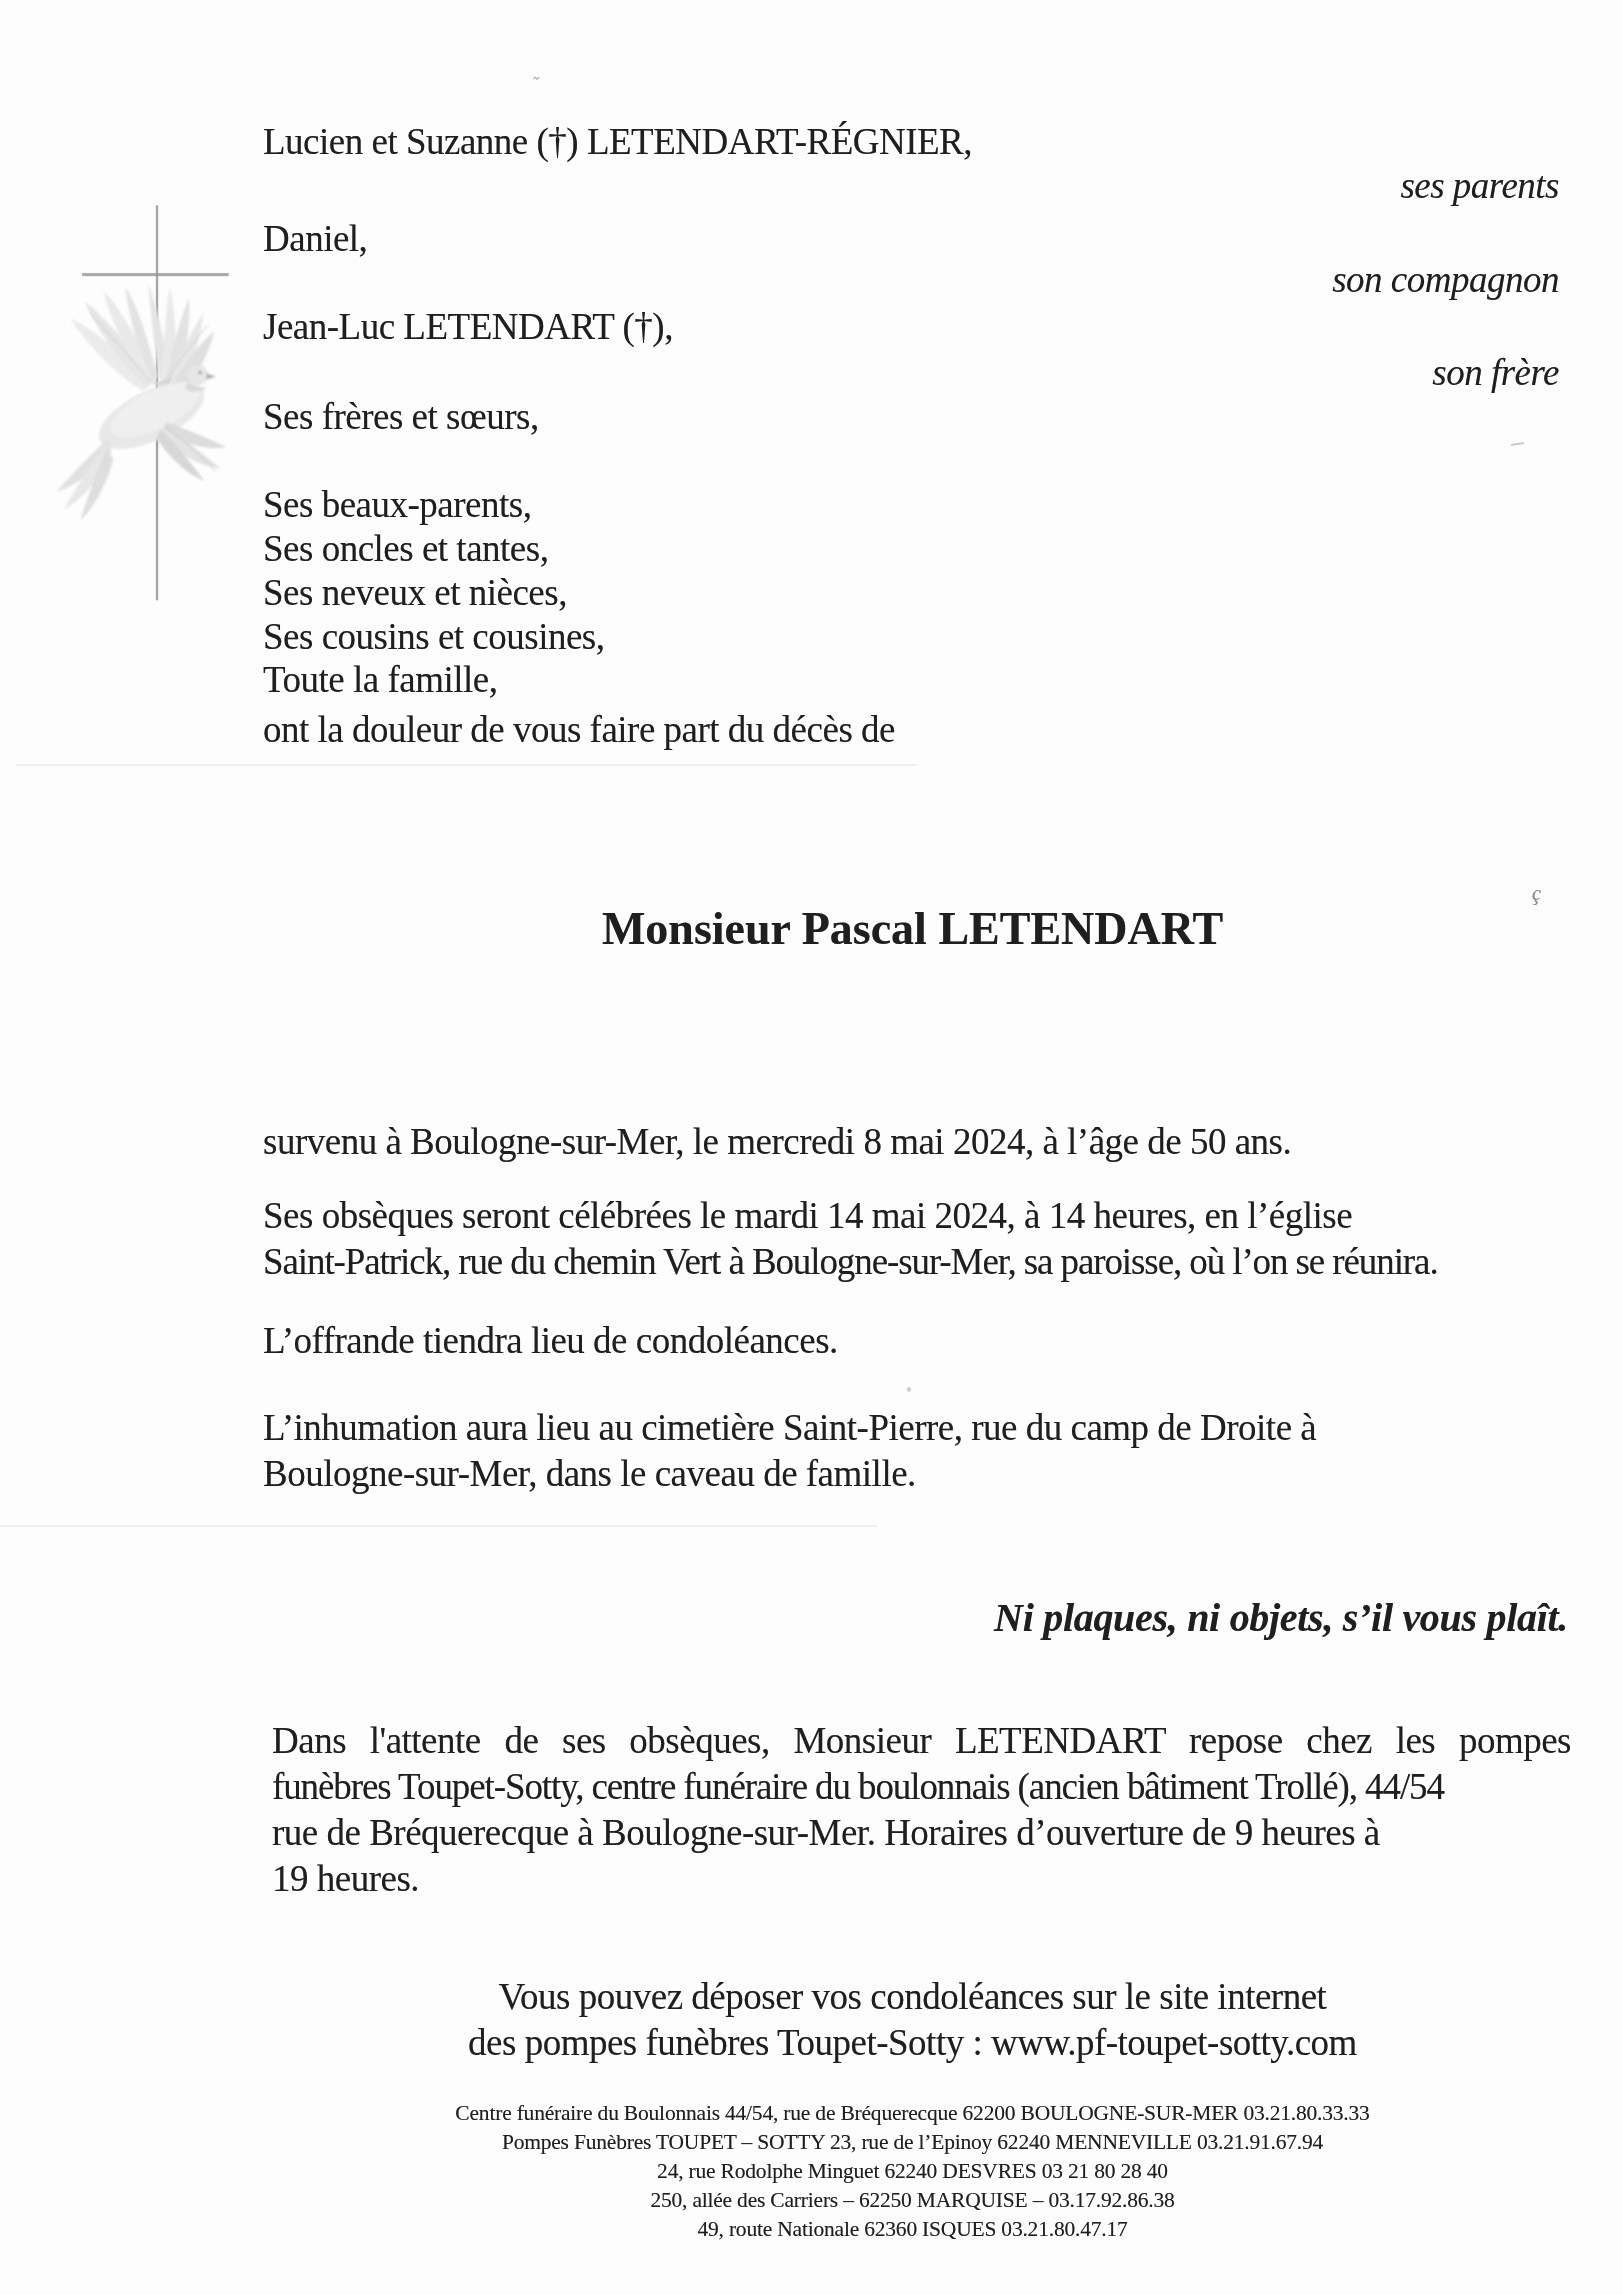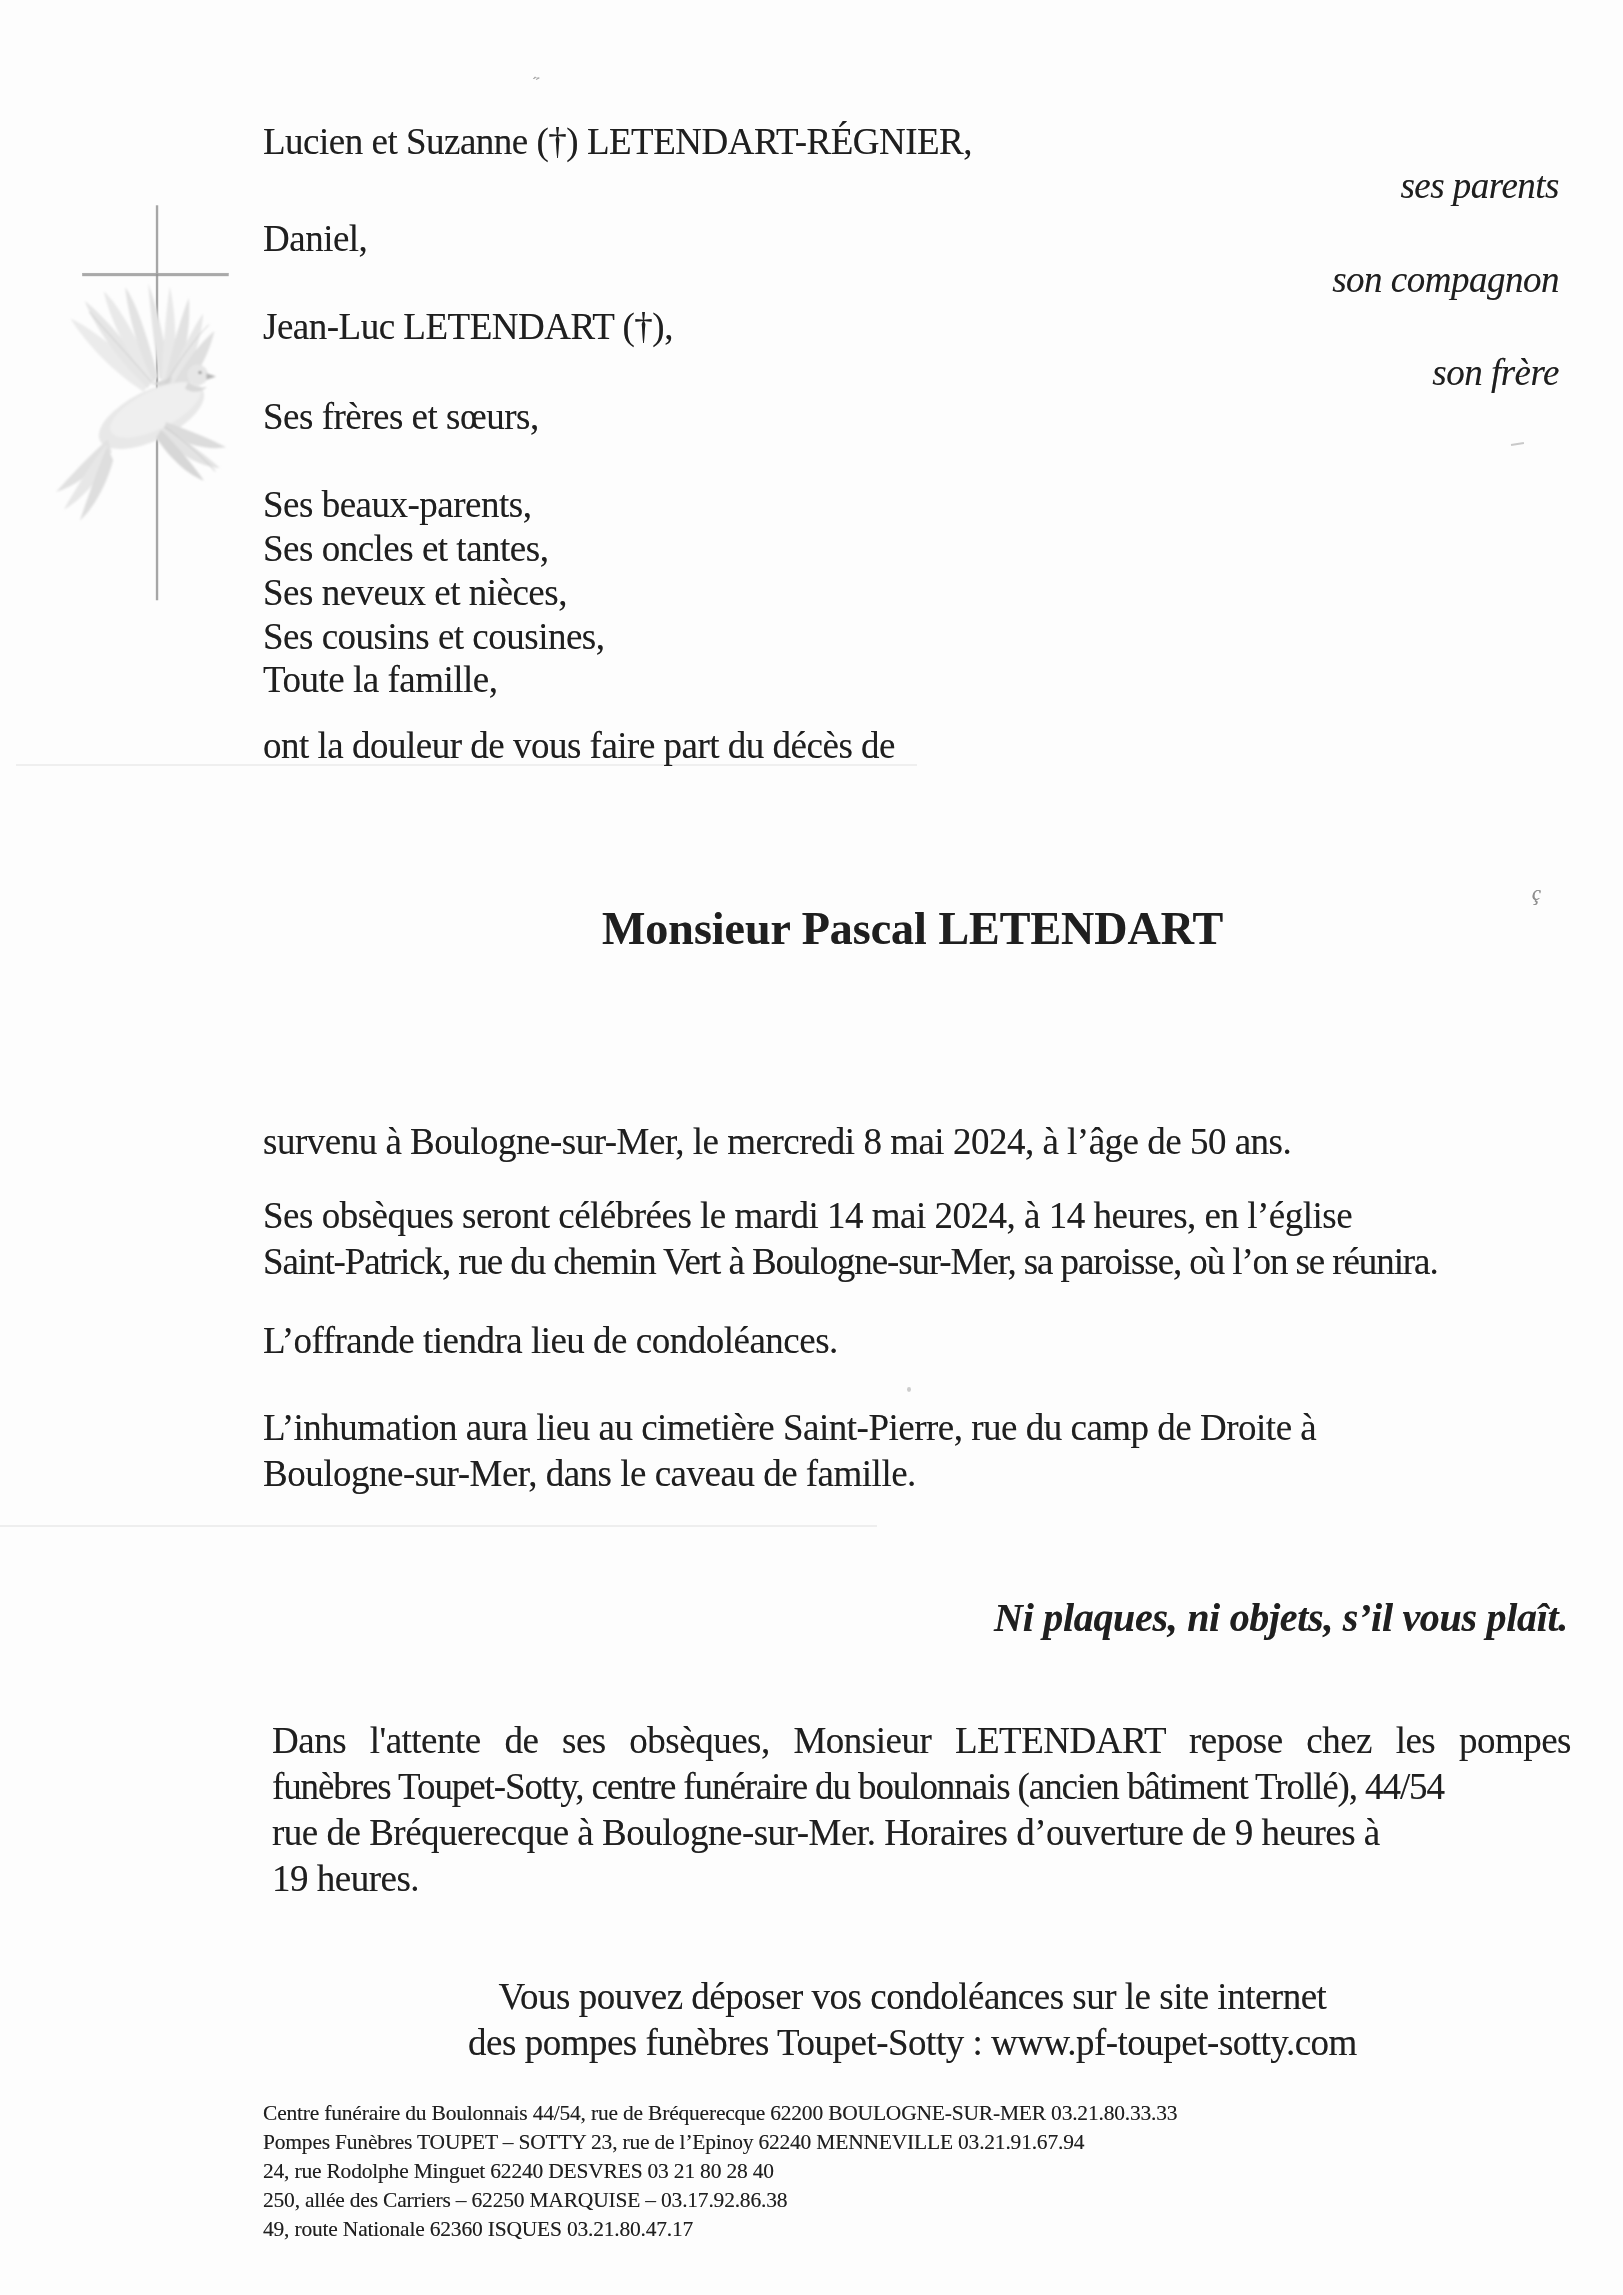--- a/index.html
+++ b/index.html
@@ -17,21 +17,21 @@
   .b{font-weight:normal;}
   .rel{right:65px;}
   .left{left:263px;}
   .tight{letter-spacing:-1.1px;}
   .colcenter{left:263px;width:1299px;text-align:center;white-space:nowrap;}
   .title{font-size:46px;font-weight:bold;letter-spacing:0;}
   .niplaques{font-size:40px;font-weight:bold;font-style:italic;right:56px;letter-spacing:-0.3px;}
   .repose{position:absolute;left:272px;top:1718px;width:1299px;font-size:37px;letter-spacing:-0.5px;}
   .repose .pl{height:46px;line-height:46px;white-space:nowrap;}
   .repose .pj{white-space:normal;text-align:justify;text-align-last:justify;}
-  .footerblock{position:absolute;left:263px;top:2099px;width:1299px;font-size:21.5px;letter-spacing:-0.2px;line-height:29px;}
+  .footerblock{position:absolute;left:263px;top:2099px;width:1299px;text-align:center;font-size:21.5px;letter-spacing:-0.2px;line-height:29px;}
   .footerblock div{white-space:nowrap;}
   .deco{position:absolute;left:32px;top:183px;width:223px;height:430px;}
   .artifact{position:absolute;}
   .fline{position:absolute;height:1.6px;background:rgba(0,0,0,.055);}
 </style>
 </head>
 <body>
 
 <div class="page">
 
@@ -93,21 +93,21 @@
   <div class="t left" style="top:305px">Jean-Luc LETENDART (†),</div>
   <div class="t rel it" style="top:351px">son frère</div>
 
   <div class="t left" style="top:395px">Ses frères et sœurs,</div>
   <div class="t left" style="top:483px">Ses beaux-parents,</div>
   <div class="t left" style="top:527px">Ses oncles et tantes,</div>
   <div class="t left" style="top:571px">Ses neveux et nièces,</div>
   <div class="t left" style="top:615px">Ses cousins et cousines,</div>
   <div class="t left" style="top:658px">Toute la famille,</div>
 
-  <div class="t left" style="top:724px">ont la douleur de vous faire part du décès de</div>
+  <div class="t left" style="top:708px">ont la douleur de vous faire part du décès de</div>
 
   <div class="t colcenter title" style="top:901px">Monsieur Pascal LETENDART</div>
 
   <div class="t left" style="top:1120px">survenu à Boulogne-sur-Mer, le mercredi 8 mai 2024, à l’âge de 50 ans.</div>
 
   <div class="t left" style="top:1194px">Ses obsèques seront célébrées le mardi 14 mai 2024, à 14 heures, en l’église</div>
   <div class="t left tight" style="top:1240px">Saint-Patrick, rue du chemin Vert à Boulogne-sur-Mer, sa paroisse, où l’on se réunira.</div>
 
   <div class="t left" style="top:1319px">L’offrande tiendra lieu de condoléances.</div>
 

